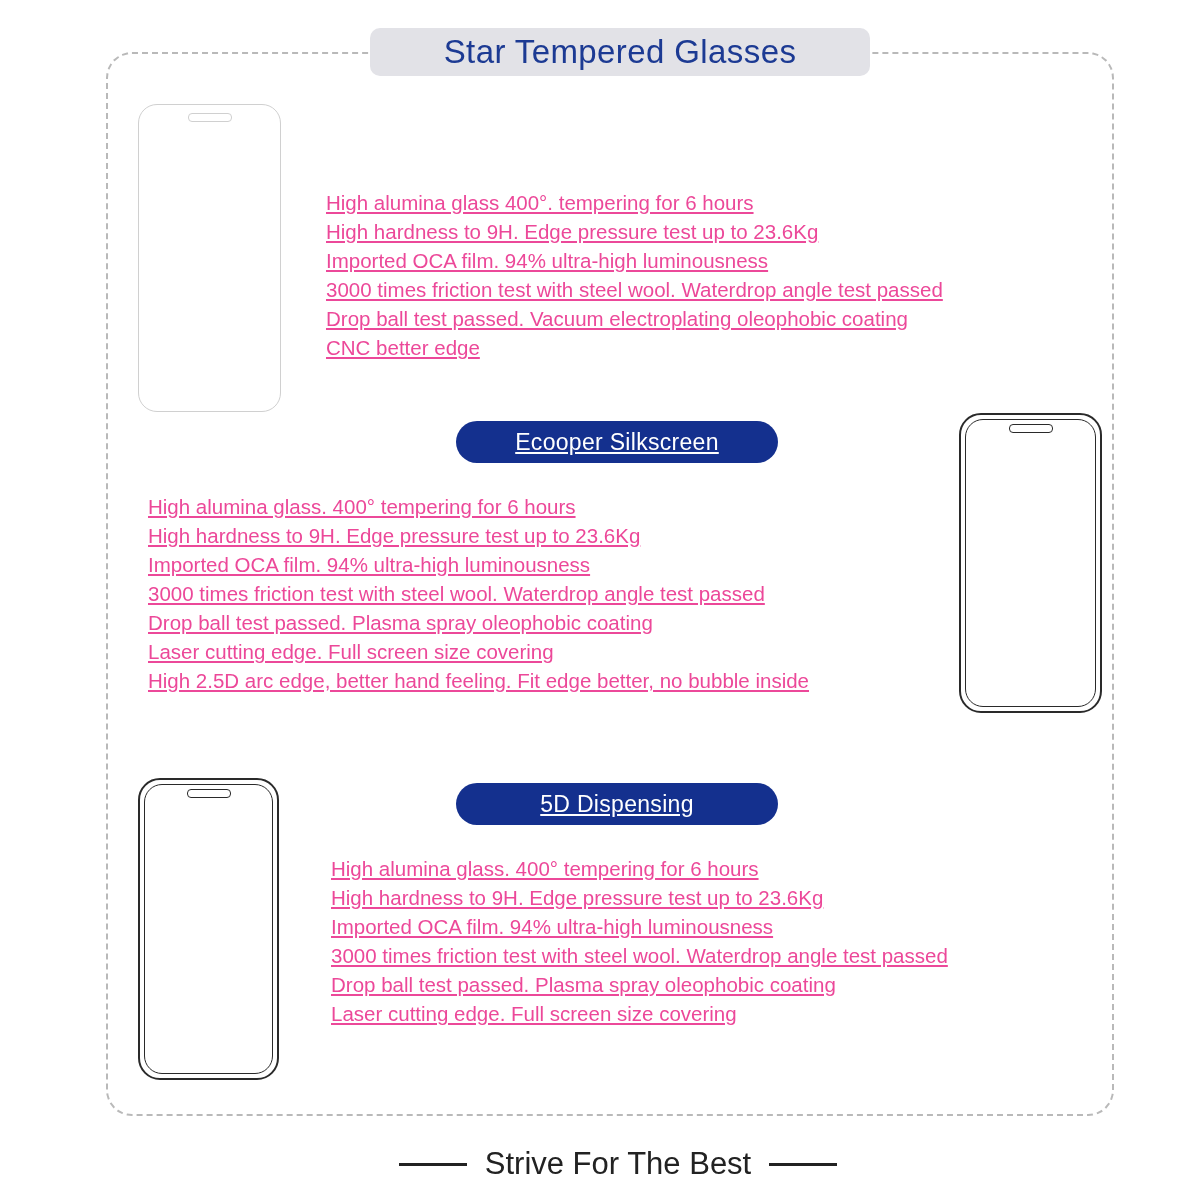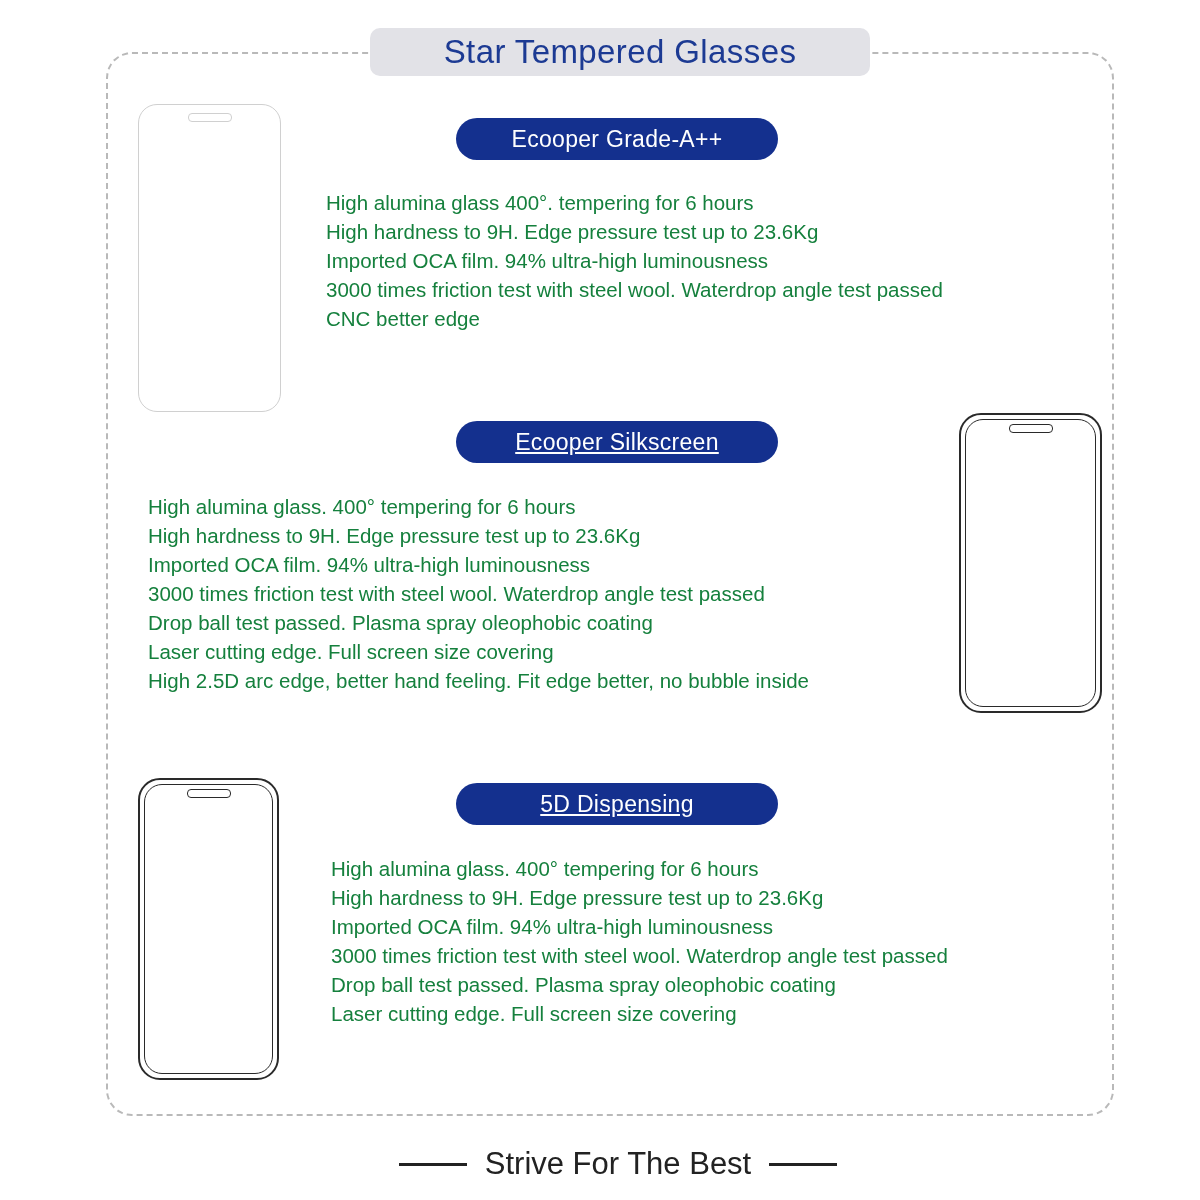--- a/index.html
+++ b/index.html
@@ -92,22 +92,23 @@
   }
   #banner-1 { left: 438px; top: 118px; }
   #banner-2 { left: 438px; top: 421px; text-decoration: underline; }
   #banner-3 { left: 438px; top: 783px; text-decoration: underline; }
 
   
   .spec-list {
     position: absolute;
     font-size: 20.5px;
     line-height: 29px;
-    color: #15803d;
+    color: #ec4899;
     white-space: nowrap;
+    text-decoration: underline;
   }
   #spec-1 { left: 308px; top: 188px; }
   #spec-2 { left: 130px; top: 492px; }
   #spec-3 { left: 313px; top: 854px; }
 
   .spec-list div { height: 29px; }
 
   
   .phone {
     position: absolute;
@@ -192,26 +193,26 @@
 </style>
 </head>
 <body>
 
 <div class="page">
 
   <div class="frame"></div>
 
   <div class="header-title">Star Tempered Glasses</div>
 
-  <div class="banner" id="banner-1">Ecooper Grade-A++</div>
   <div class="spec-list" id="spec-1">
     <div>High alumina glass 400°. tempering for 6 hours</div>
     <div>High hardness to 9H. Edge pressure test up to 23.6Kg</div>
     <div>Imported OCA film. 94% ultra-high luminousness</div>
     <div>3000 times friction test with steel wool. Waterdrop angle test passed</div>
+    <div>Drop ball test passed. Vacuum electroplating oleophobic coating</div>
     <div>CNC better edge</div>
   </div>
 
   <div class="phone" id="phone-1">
     <div class="notch"></div>
   </div>
 
   <div class="banner" id="banner-2">Ecooper Silkscreen</div>
   <div class="spec-list" id="spec-2">
     <div>High alumina glass. 400° tempering for 6 hours</div>

